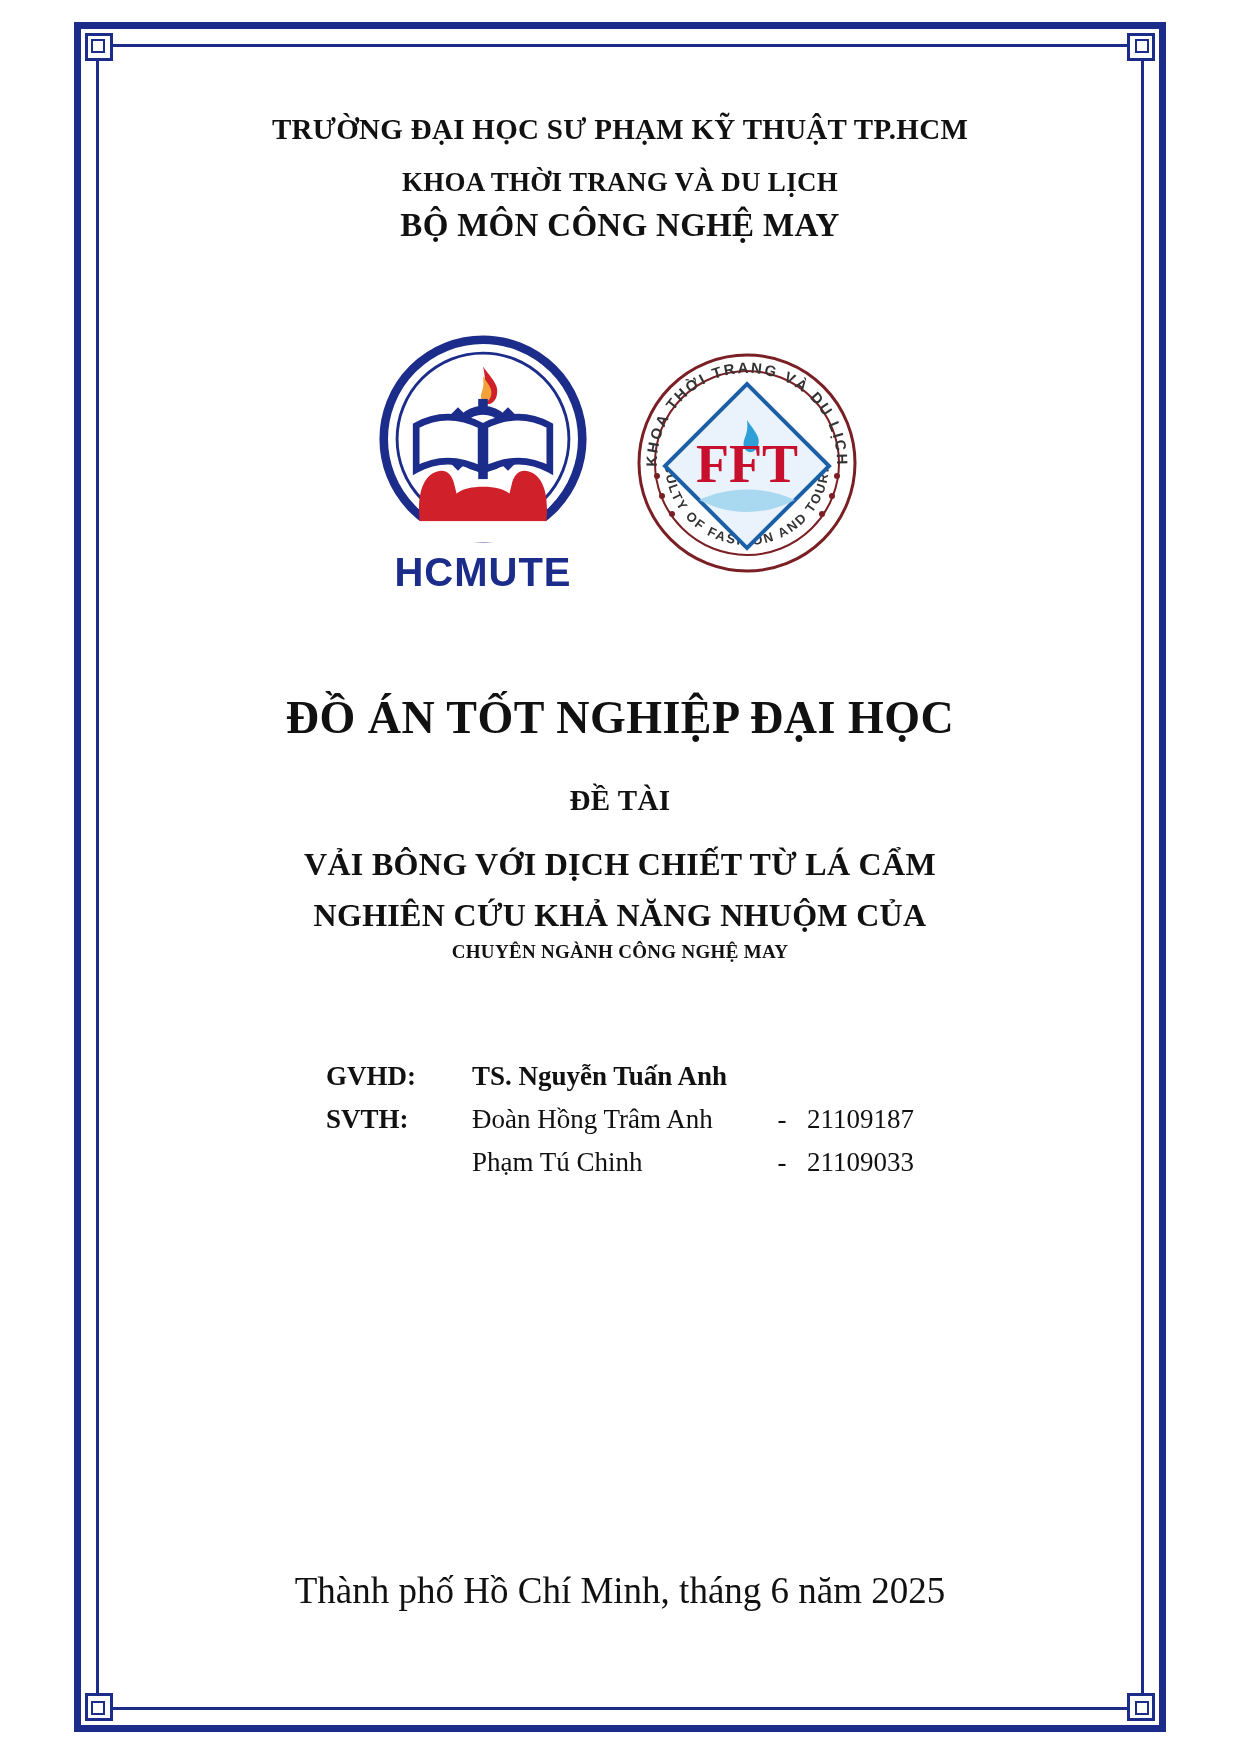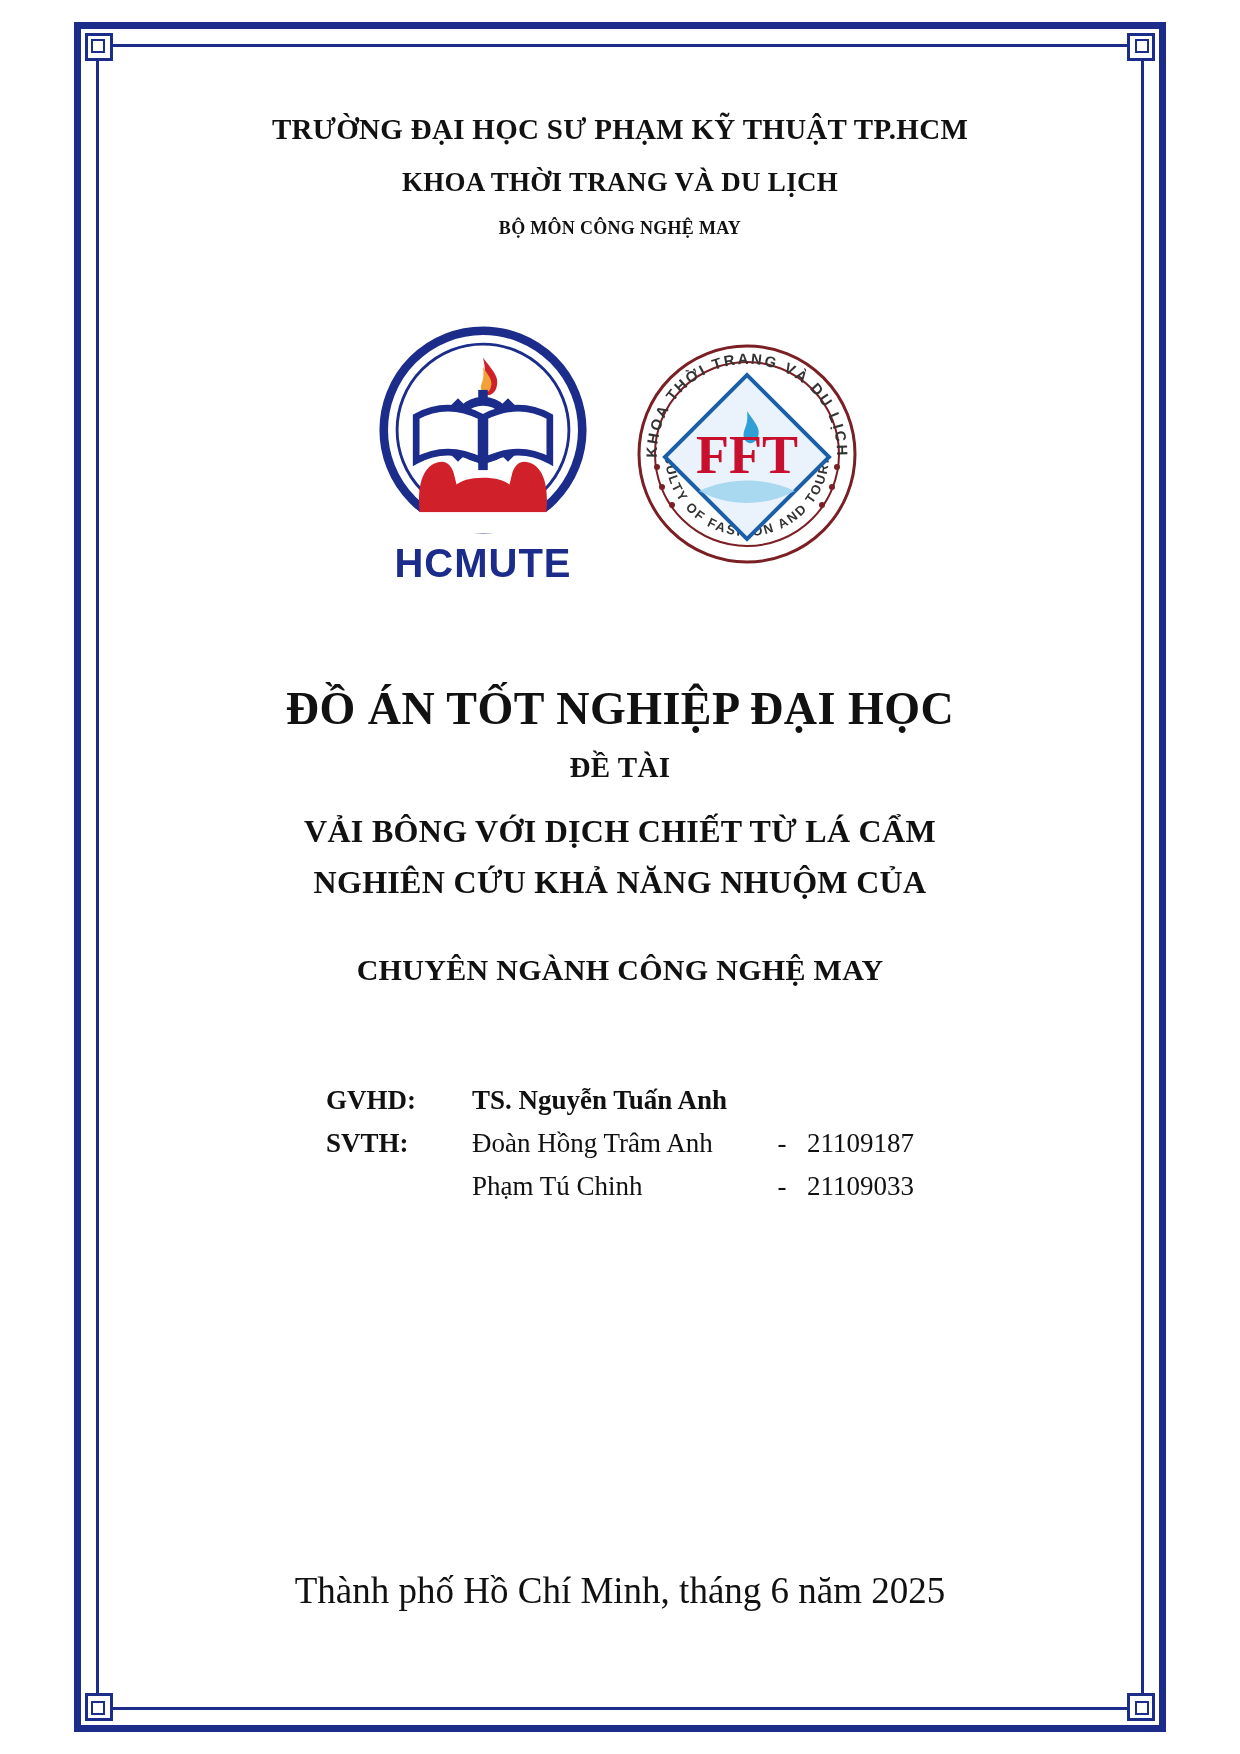--- a/index.html
+++ b/index.html
@@ -74,21 +74,21 @@
     text-align: center;
   }
 
   .hdr-line {
     font-weight: bold;
     letter-spacing: 0.3px;
     line-height: 1.45;
   }
   .hdr-1 { font-size: 29px; margin-top: 28px; }
   .hdr-2 { font-size: 27px; margin-top: 13px; }
-  .hdr-3 { font-size: 18px; margin-top: 13px; }
+  .hdr-3 { font-size: 33px; }
 
   
   .logos {
     margin-top: 84px;
     display: flex;
     align-items: center;
     justify-content: center;
     gap: 44px;
   }
   .logo-hcmute { width: 210px; }
@@ -103,35 +103,34 @@
   }
 
   
   .title-main {
     margin-top: 96px;
     font-size: 46px;
     font-weight: bold;
     letter-spacing: 0.5px;
   }
   .title-sub {
-    margin-top: 16px;
+    margin-top: 40px;
     font-size: 29px;
     font-weight: bold;
     letter-spacing: 0.4px;
   }
   .title-topic {
     margin-top: 22px;
     font-size: 32px;
     font-weight: bold;
     line-height: 1.6;
     letter-spacing: 0.3px;
   }
   .title-major {
-    margin-top: 44px;
-    font-size: 30px;
+    font-size: 19px;
     font-weight: bold;
     letter-spacing: 0.3px;
   }
 
   
   .info {
     margin-top: 92px;
     width: 100%;
     display: flex;
     justify-content: center;

